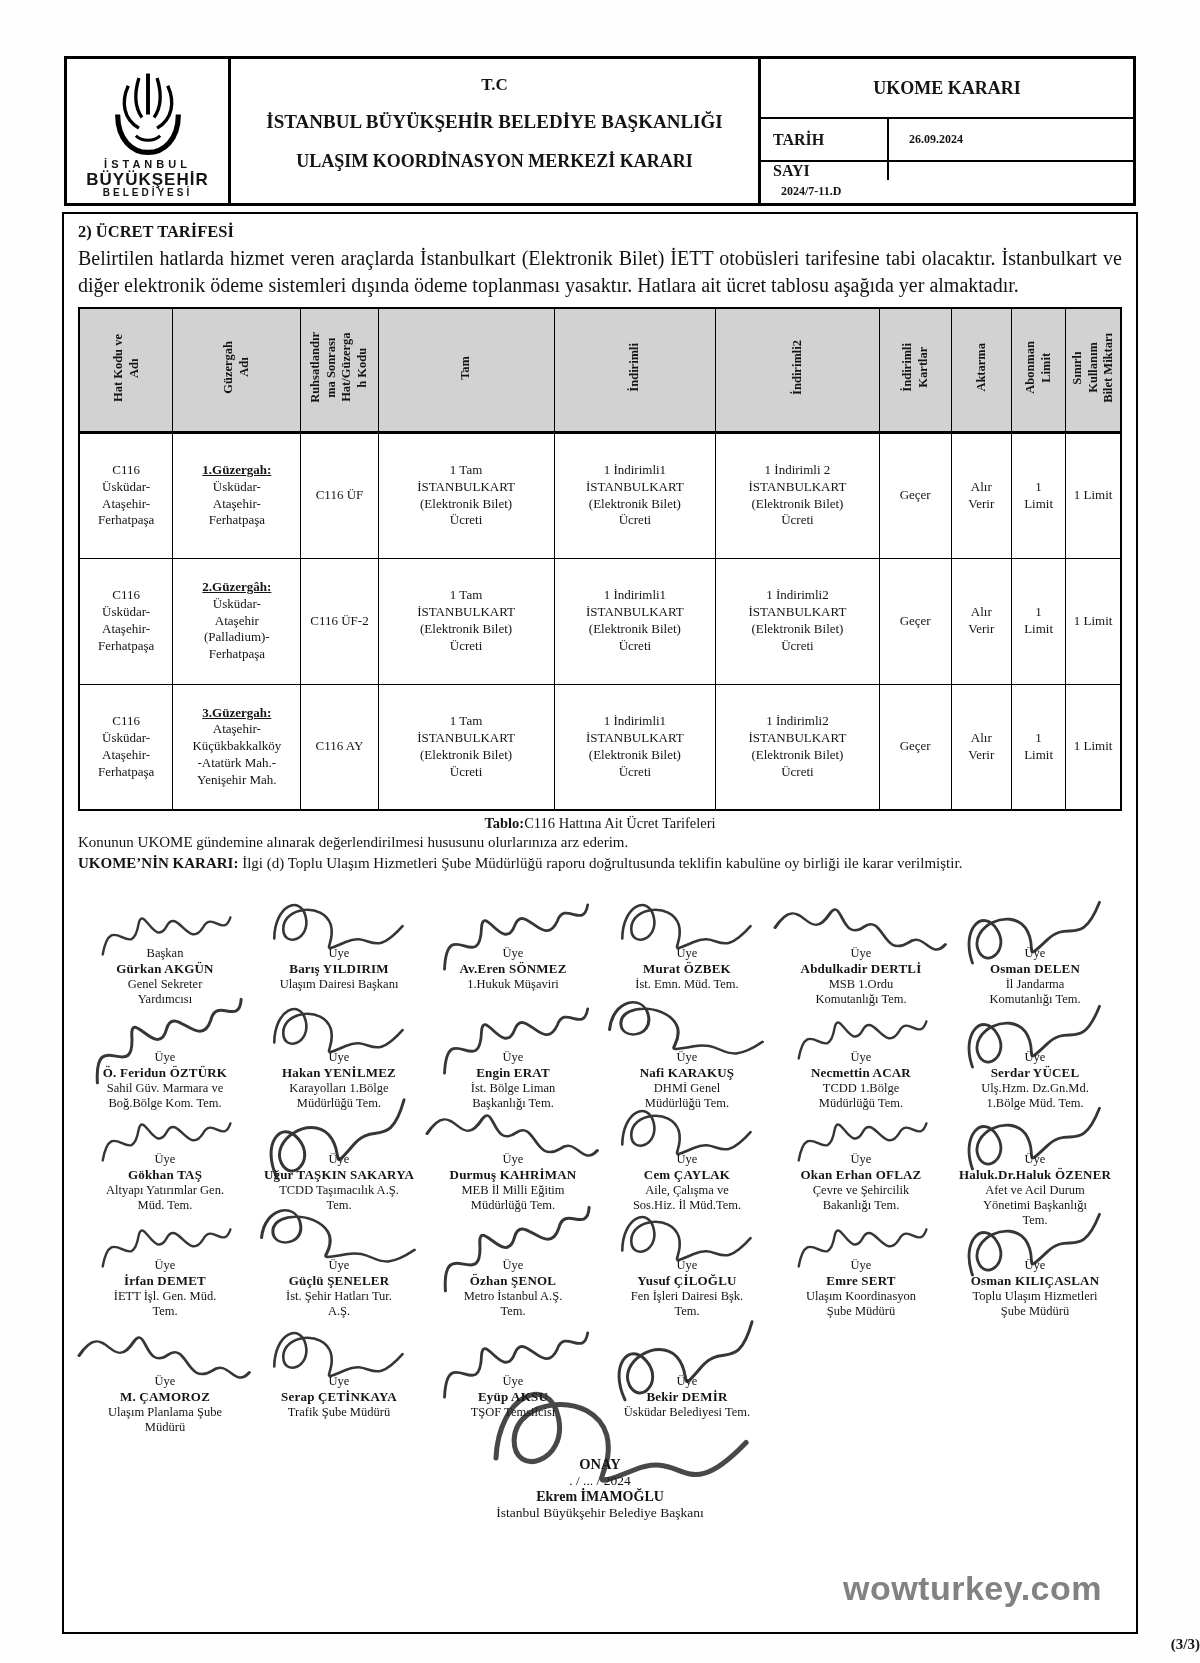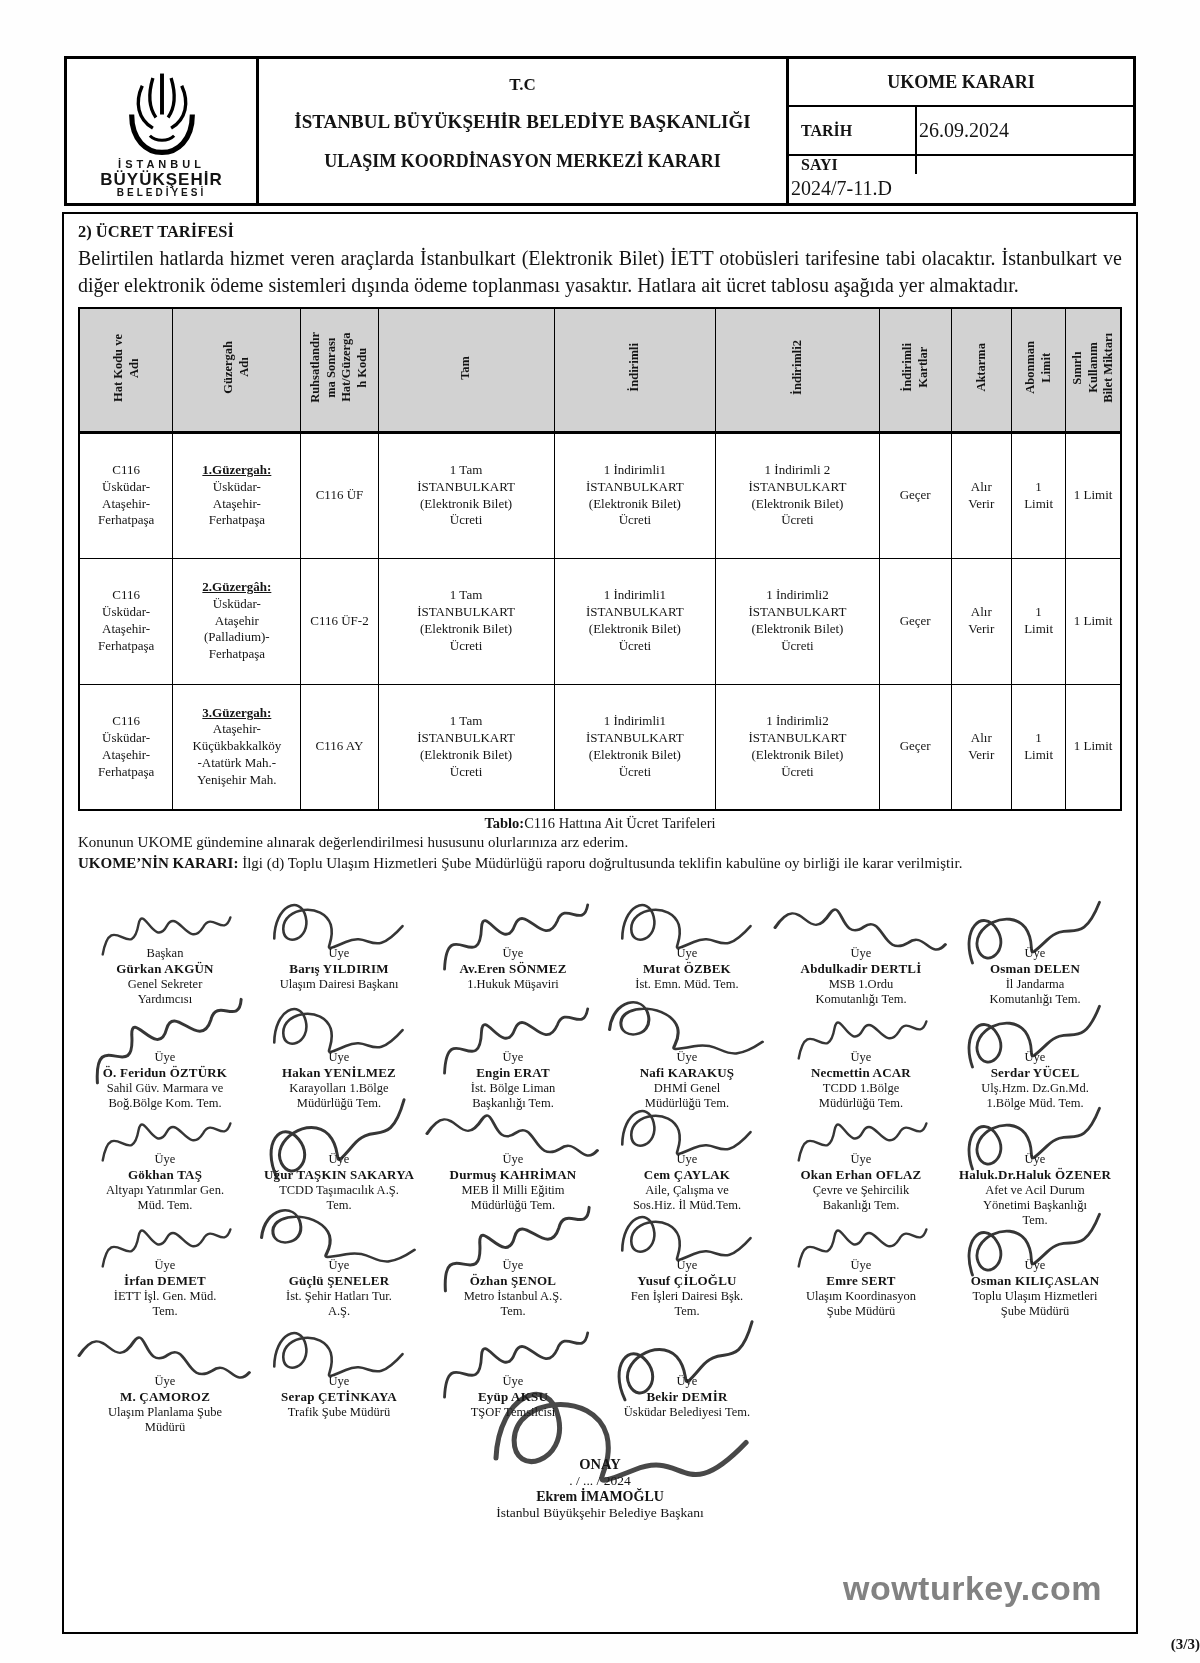--- a/index.html
+++ b/index.html
@@ -2,35 +2,35 @@
 <html><head>
 <meta charset="utf-8">
 <style>
   * { margin:0; padding:0; box-sizing:border-box; }
   html,body { background:#ffffff; }
   body { width:1200px; height:1663px; position:relative; font-family:"Liberation Serif", serif; color:#141414; }
   .page { position:relative; width:1200px; height:1663px; background:#fefefe; overflow:hidden; }
 
   
   .header-box { position:absolute; left:64px; top:56px; width:1072px; height:150px; border:3px solid #000; display:flex; background:#fff; }
-  .logo-cell { width:192px; border-right:3px solid #000; display:flex; flex-direction:column; align-items:center; justify-content:flex-start; padding-top:6px; }
+  .logo-cell { width:164px; border-right:3px solid #000; display:flex; flex-direction:column; align-items:center; justify-content:flex-start; padding-top:6px; }
   .logo-text { text-align:center; font-family:"Liberation Sans", sans-serif; line-height:1.05; margin-top:2px; }
   .logo-line1 { font-size:11px; font-weight:bold; letter-spacing:4px; }
   .logo-line2 { font-size:17px; font-weight:bold; letter-spacing:1px; }
   .logo-line3 { font-size:10px; font-weight:bold; letter-spacing:3px; }
   .center-cell { width:530px; border-right:3px solid #000; text-align:center; padding-top:16px; }
   .center-line1 { font-size:17px; font-weight:bold; margin-bottom:16px; }
   .center-line2 { font-size:19px; font-weight:bold; margin-bottom:18px; }
   .center-line3 { font-size:18px; font-weight:bold; }
   .right-cell { flex:1; display:flex; flex-direction:column; }
-  .right-title { height:48px; border-bottom:2.5px solid #000; display:flex; align-items:center; justify-content:center; font-size:18px; font-weight:bold; }
+  .right-title { height:60px; border-bottom:2.5px solid #000; display:flex; align-items:center; justify-content:center; font-size:18px; font-weight:bold; }
   .right-row { flex:1; display:flex; }
   .right-row + .right-row { border-top:2.5px solid #000;flex-direction:column; }
   .right-label { width:128px; border-right:2.5px solid #000; display:flex; align-items:center; padding-left:12px; font-size:16px; font-weight:bold; }
-  .right-value { flex:1; display:flex; align-items:center; padding-left:2px; font-size:20px; font-weight:normal; }
+  .right-value { flex:1; display:flex; align-items:center; padding-left:20px; font-size:12px; font-weight:bold; }
 
   
   .content-box { position:absolute; left:62px; top:212px; width:1076px; height:1422px; border:2.5px solid #000; padding:8px 14px 0 14px; background:#fff; }
   .section-title { font-size:16.5px; font-weight:bold; margin-bottom:3px; }
   .intro { font-size:20px; text-align:justify; line-height:1.35; margin-bottom:8px; }
 
   
   table.tariff { border-collapse:collapse; width:100%; table-layout:fixed; }
   table.tariff th, table.tariff td { border:1.6px solid #000; text-align:center; vertical-align:middle; }
   table.tariff { border:2.5px solid #000; }

